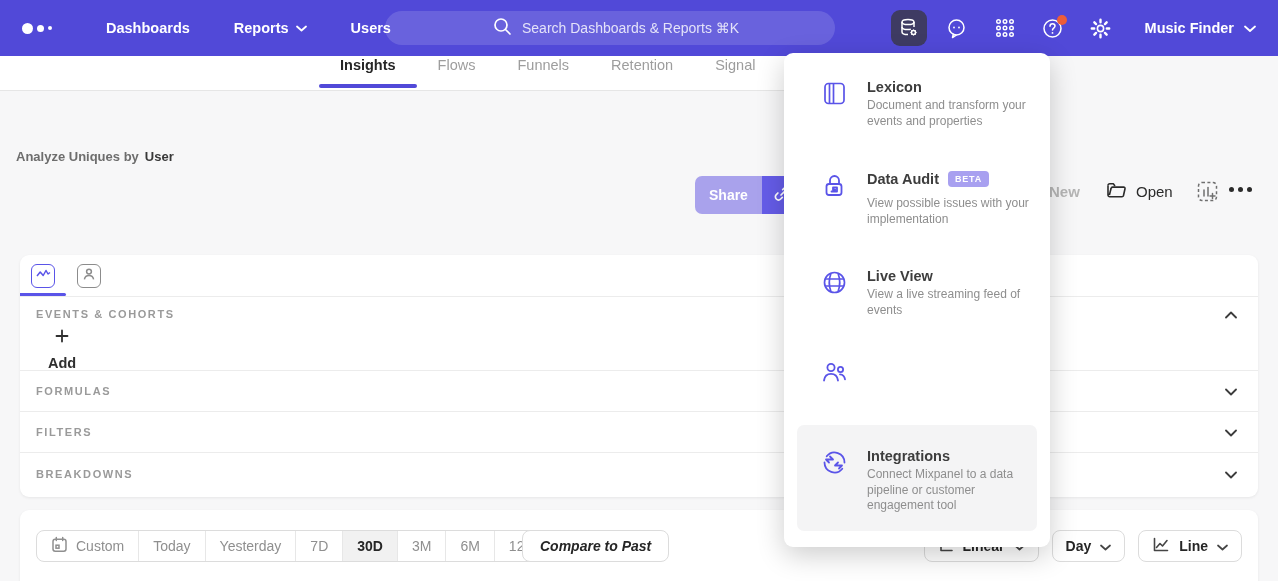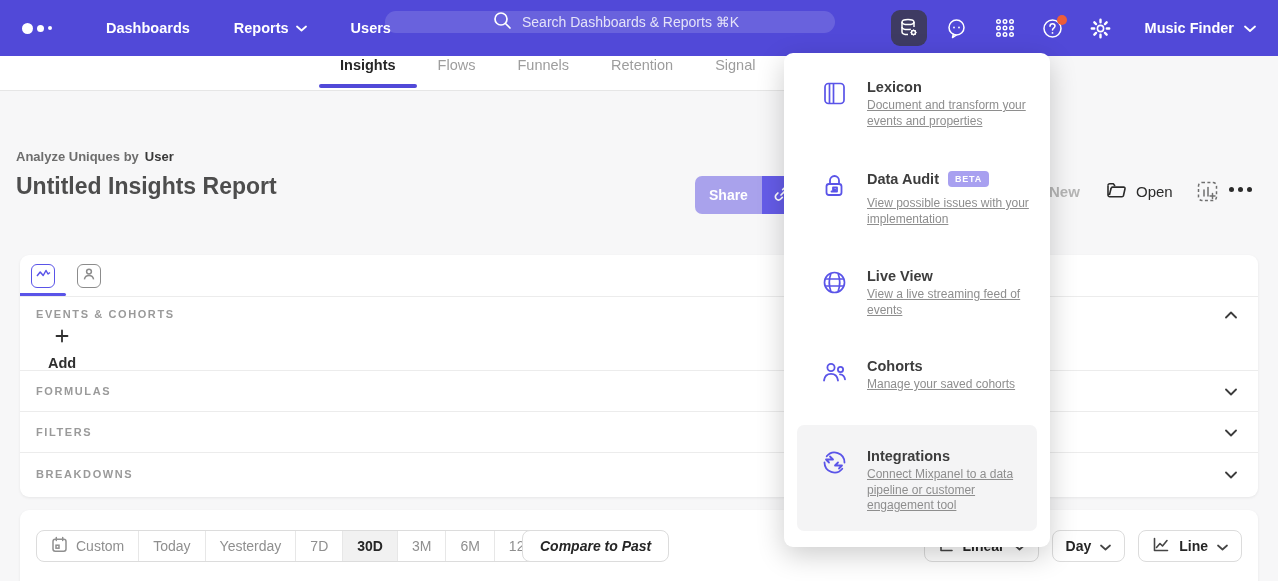--- a/index.html
+++ b/index.html
@@ -8,21 +8,21 @@
   .screen { position:relative; width:1278px; height:581px; overflow:hidden; }
 
   
   .topnav { position:absolute; left:0; top:0; width:1278px; height:56px; background:#5149d8; display:flex; align-items:center; z-index:10; }
   .logo { display:flex; align-items:center; gap:4px; margin-left:22px; width:40px; cursor:pointer; }
   .logo .d1 { width:11px; height:11px; border-radius:50%; background:#fff; }
   .logo .d2 { width:7px; height:7px; border-radius:50%; background:#fff; }
   .logo .d3 { width:4px; height:4px; border-radius:50%; background:#fff; }
   .nav-item { color:#fff; font-size:14.5px; font-weight:600; margin-left:44px; display:flex; align-items:center; gap:7px; cursor:pointer; white-space:nowrap; }
   .nav-item svg { display:block; }
-  .search-pill { position:absolute; left:385px; top:11px; width:450px; height:22px; background:rgba(255,255,255,.14); border-radius:17px; display:flex; align-items:center; padding-left:108px; }
+  .search-pill { position:absolute; left:385px; top:11px; width:450px; height:34px; background:rgba(255,255,255,.14); border-radius:17px; display:flex; align-items:center; padding-left:108px; }
   .search-pill svg { flex:none; }
   .search-pill input { background:transparent; border:none; outline:none; color:#fff; font-size:14px; margin-left:10px; width:260px; font-family:"Liberation Sans",sans-serif; }
   .search-pill input::placeholder { color:rgba(255,255,255,.82); }
   .nav-icons { position:absolute; right:0; top:0; height:56px; display:flex; align-items:center; gap:12px; padding-right:22px; }
   .nav-icon { width:36px; height:36px; border-radius:9px; display:flex; align-items:center; justify-content:center; cursor:pointer; position:relative; }
   .nav-icon.active { background:#3e3b63; }
   .notif-dot { position:absolute; top:5px; right:4px; width:10px; height:10px; border-radius:50%; background:#ee5d38; }
   .project-switcher { display:flex; align-items:center; gap:10px; color:#fff; font-size:14.5px; font-weight:700; margin-left:14px; cursor:pointer; white-space:nowrap; }
 
   
@@ -69,21 +69,21 @@
   .seg.active { background:#f1f1f1; color:#262626; font-weight:700; }
   .compare-btn { position:absolute; left:502px; top:20px; height:32px; display:flex; align-items:center; padding:0 17px; border:1px solid #dcdcdc; border-radius:8px; background:#fff; font-size:14px; font-weight:700; color:#262626; cursor:pointer; white-space:nowrap;font-style:italic; }
   .right-btns { position:absolute; right:16px; top:20px; display:flex; gap:13px; }
   .ctrl-btn { height:32px; display:flex; align-items:center; gap:9px; padding:0 13px; border:1px solid #dcdcdc; border-radius:8px; background:#fff; font-size:14px; font-weight:700; color:#262626; cursor:pointer; white-space:nowrap; }
 
   
   .apps-dropdown { position:absolute; left:784px; top:53px; width:266px; height:494px; background:#fff; border-radius:9px; box-shadow:0 8px 28px rgba(0,0,0,.2); z-index:50; }
   .menu-item { position:absolute; left:13px; width:240px; display:flex; gap:18px; padding-left:24px; cursor:pointer; }
   .menu-item .mi-icon { flex:none; width:28px; margin-top:1px; }
   .mi-title { font-size:14.5px; font-weight:700; color:#3d3d3d; display:flex; align-items:center; }
-  .mi-desc { font-size:12px; color:#8e8e8e; line-height:15.5px; margin-top:3px; max-width:172px;text-decoration:underline; }
+  .mi-desc { font-size:12px; color:#8e8e8e; line-height:15.5px; margin-top:3px; max-width:172px; }
   .mi-desc.gap { margin-top:9px; }
   .beta-badge { background:#a8a0f0; color:#fff; font-size:9px; font-weight:700; letter-spacing:.8px; border-radius:4px; padding:3px 7px; margin-left:9px; }
   .menu-item.highlight { background:#f4f4f5; border-radius:7px; height:106px; padding-top:23px; }
 </style>
 </head>
 <body>
 
 <div class="screen">
 
   <header class="topnav">
@@ -193,21 +193,20 @@
           <span>Impact</span>
         </div>
     </div>
   </nav>
 
   <main class="content">
 
     <div class="analyze-line">
       <span>Analyze Uniques by</span><b>User</b>
     </div>
-    <h1 class="report-title">Untitled Insights Report</h1>
 
     <div class="share-group">
       <button class="share-btn">Share</button>
       <button class="link-btn">
         <span><svg width="19" height="19" viewBox="0 0 19 19" fill="none" stroke="#fff" stroke-width="1.7" stroke-linecap="round">
           <path d="M8 11l3.5-3.5"></path>
           <path d="M9.7 5.6l1.6-1.6a3.1 3.1 0 0 1 4.4 4.4l-1.6 1.6"></path>
           <path d="M9.3 13.4l-1.6 1.6a3.1 3.1 0 0 1-4.4-4.4l1.6-1.6"></path>
         </svg></span>
       </button>
@@ -405,24 +404,20 @@
 
     <div class="menu-item" style="top:305px">
       <span class="mi-icon">
         <svg width="27" height="26" viewBox="0 0 27 26" fill="none" stroke="#5a54e8" stroke-width="1.8" stroke-linecap="round">
           <circle cx="10" cy="8.5" r="3.6"></circle>
           <path d="M3 21.5c.6-4.2 3.3-6.6 7-6.6s6.4 2.4 7 6.6"></path>
           <circle cx="19.5" cy="10.5" r="2.6"></circle>
           <path d="M19 15.3c2.8.2 4.6 2 5 5"></path>
         </svg>
       </span>
-      <div class="mi-text">
-        <div class="mi-title">Cohorts</div>
-        <div class="mi-desc">Manage your saved cohorts</div>
-      </div>
     </div>
 
     <div class="menu-item highlight" style="top:372px">
       <span class="mi-icon">
         <svg width="27" height="27" viewBox="0 0 27 27" fill="none" stroke="#5a54e8" stroke-width="1.8" stroke-linecap="round" stroke-linejoin="round">
           <path d="M23.5 13.5a10 10 0 0 0-17.8-6.2M3.5 13.5a10 10 0 0 0 17.8 6.2"></path>
           <path d="M4 9.5h7l-3-3M4 9.5l3 3" transform="translate(1,1)"></path>
           <path d="M22 15.5h-7l3-3M22 15.5l-3 3" transform="translate(-1,1)"></path>
         </svg>
       </span>

